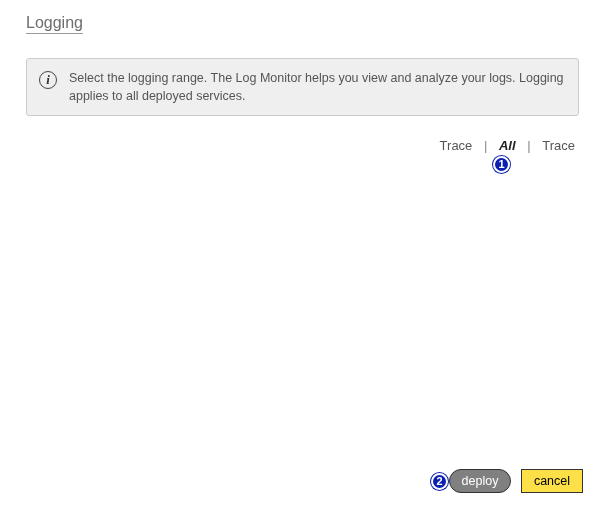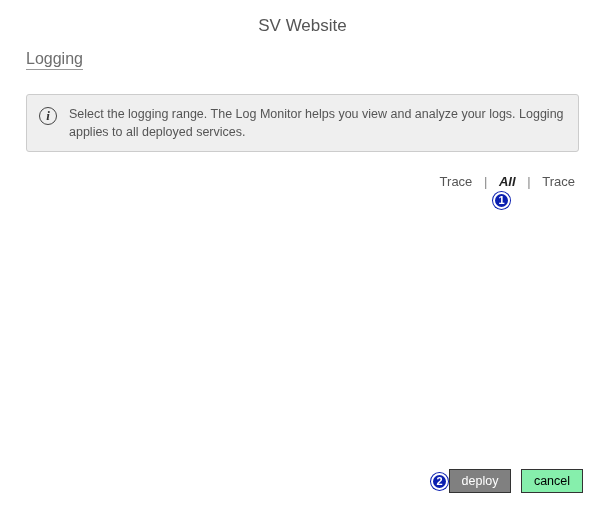--- a/index.html
+++ b/index.html
@@ -115,30 +115,31 @@
     bottom: 18px;
     display: flex;
     gap: 10px;
     align-items: center;
   }
   .btn {
     min-width: 62px;
     height: 24px;
     font-size: 12.5px;
     border: 1px solid #333;
-    background: #86efac;
+    background: #fde047;
     display: inline-flex;
     align-items: center; justify-content: center;
     cursor: pointer;
     position: relative;
   }
   .btn.primary {
     background: #808080;
     color: #fff;
     border-color: #333;
+    border-radius: 12px;
   }
   .callout {
     position: absolute;
     width: 17px; height: 17px;
     border-radius: 50%;
     background: #0b1fb0;
     border: 2px solid #fff;
     box-shadow: 0 0 0 1px #0b1fb0;
     color: #fff;
     font-size: 11px;
@@ -146,21 +147,20 @@
     display: flex;
     align-items: center; justify-content: center;
     z-index: 5;
     line-height: 1;
   }
 </style>
 </head>
 <body>
 
 <div class="wrap">
-  <div class="title">SV Website</div>
 
   <div class="section-heading">Logging</div>
 
   <div class="info-box">
     <div class="info-icon">i</div>
     <div>Select the logging range. The Log Monitor helps you view and analyze your logs. Logging applies to all deployed services.</div>
   </div>
 
   <div class="range-links">
     <span class="range-link">Trace</span>

